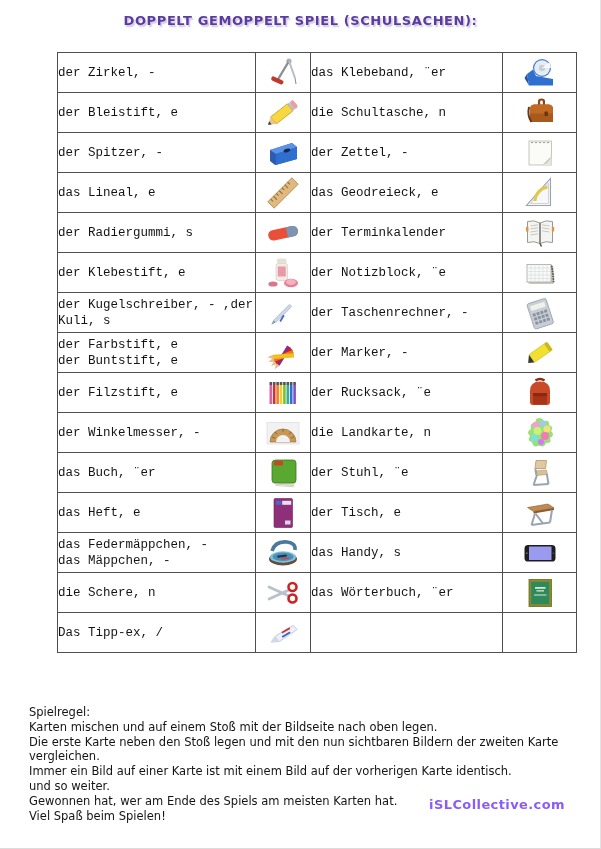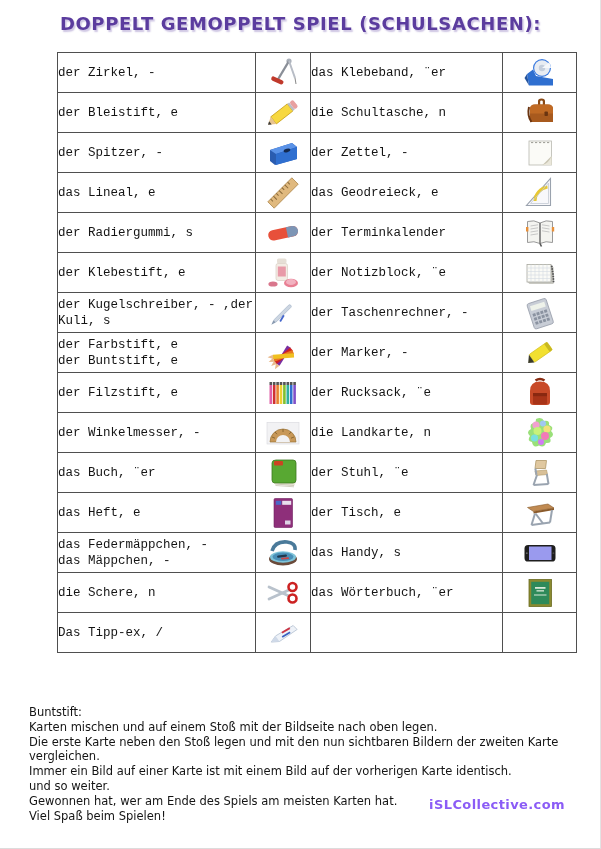--- a/index.html
+++ b/index.html
@@ -12,21 +12,21 @@
   }
   .page-edge {
     position:absolute; inset:0;
     border-right:1px solid #e3e3e3;
     border-bottom:1px solid #dcdcdc;
     pointer-events:none;
   }
   .title {
     position:absolute; top:13px; left:0; width:100%;
     text-align:center;
-    font-size:18px; font-weight:bold; letter-spacing:0.6px;
+    font-size:13px; font-weight:bold; letter-spacing:0.6px;
     color:#5b3c9e;
     text-shadow:1.5px 1.5px 1.5px rgba(90,60,160,0.30);
     white-space:nowrap;
   }
   table.vocab {
     position:absolute; left:57px; top:52px;
     border-collapse:collapse; table-layout:fixed;font-family:Liberation Mono, monospace;
   }
   table.vocab tr { height:40px; }
   table.vocab td { border:1px solid #4f4f4f; padding:0; vertical-align:middle; }
@@ -472,21 +472,21 @@
               <path d="M16 21.5 l9 -2" stroke="#3a62c0" stroke-width="1.8"></path>
             </g>
           </svg></td>
         <td class="void"></td>
         <td class="void"></td>
       </tr>
     </tbody>
 </table>
 
 <div class="rules">
-  <div>Buntstift:</div>
+  <div>Spielregel:</div>
   <div>Karten mischen und auf einem Stoß mit der Bildseite nach oben legen.</div>
   <div>Die erste Karte neben den Stoß legen und mit den nun sichtbaren Bildern der zweiten Karte vergleichen.</div>
   <div>Immer ein Bild auf einer Karte ist mit einem Bild auf der vorherigen Karte identisch.</div>
   <div>und so weiter.</div>
   <div>Gewonnen hat, wer am Ende des Spiels am meisten Karten hat.</div>
   <div>Viel Spaß beim Spielen!</div>
 </div>
 
 <div class="watermark">iSLCollective.com</div>
 

